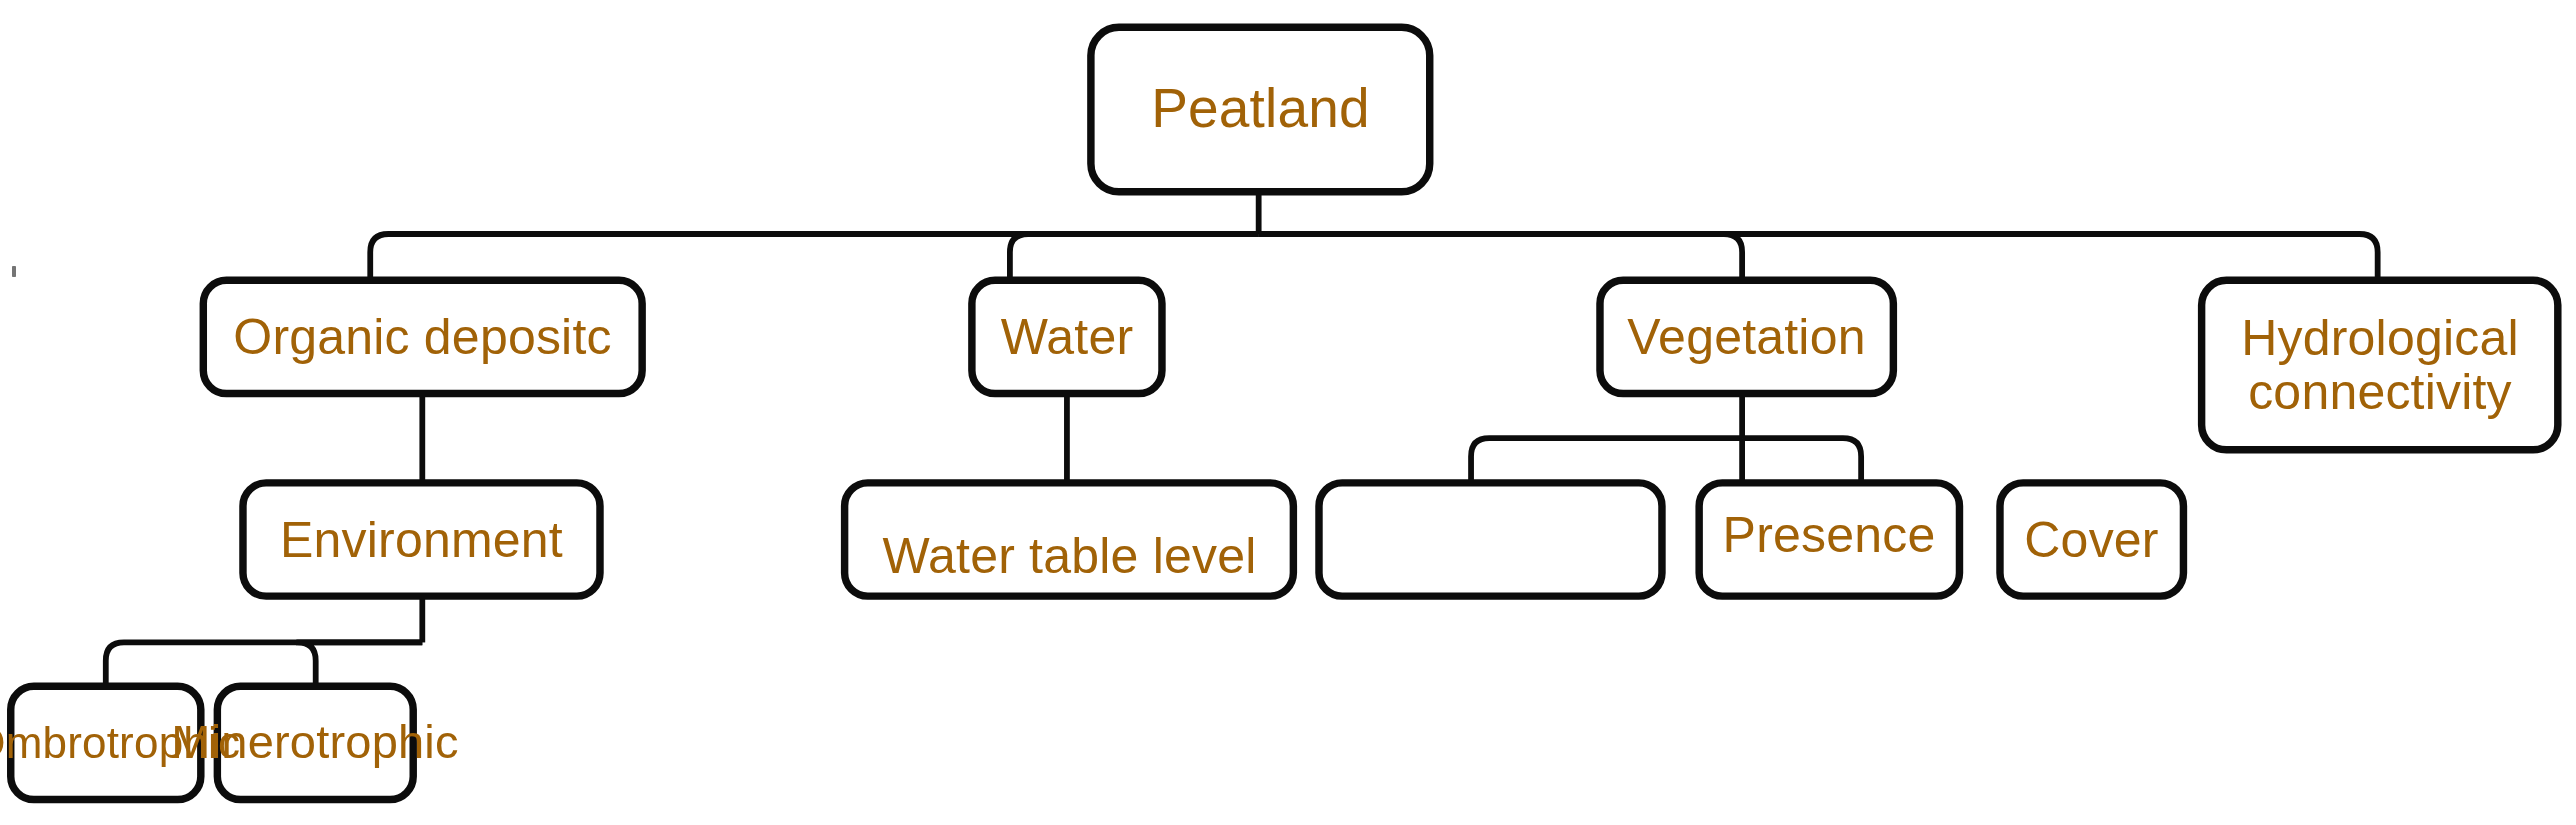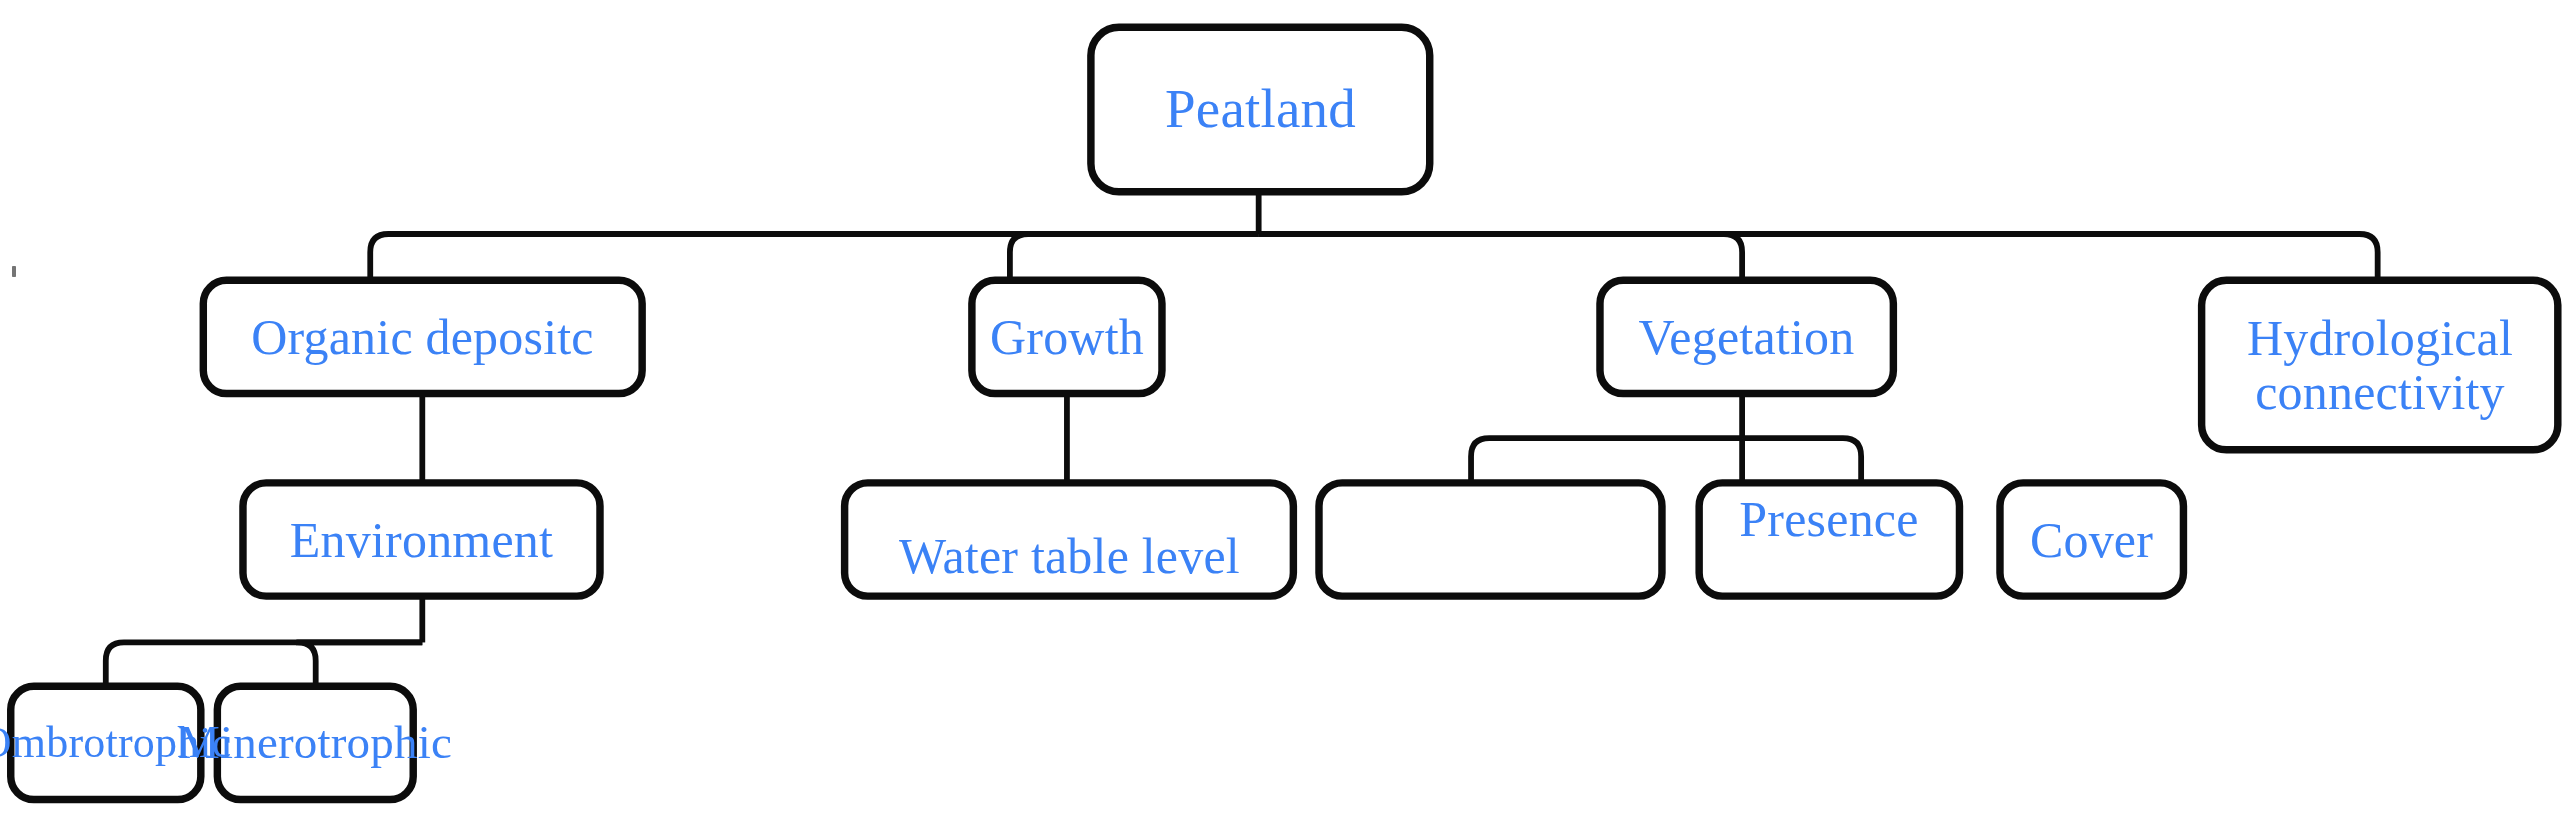--- a/index.html
+++ b/index.html
@@ -38,22 +38,22 @@
     stroke: #0c0c0c;
     stroke-width: 9;
   }
   .node-label {
     position: absolute;
     display: flex;
     flex-direction: column;
     align-items: center;
     justify-content: center;
     text-align: center;
-    color: #3b82f6;
-    font-family: Liberation Serif, serif;
+    color: #a16207;
+    font-family: Liberation Sans, sans-serif;
     font-size: 50px;
     line-height: 1.08;
     letter-spacing: 0.2px;
     white-space: pre-line;
     pointer-events: auto;
     user-select: none;
   }
   .node-label.root {
     font-size: 55px;
   }
@@ -106,33 +106,33 @@
     <rect class="node-box" x="2056" y="584" width="315" height="137" rx="28" ry="28"></rect>
     <rect class="node-box" x="2420" y="584" width="222" height="137" rx="28" ry="28"></rect>
     <rect class="node-box" x="13" y="830" width="230" height="137" rx="28" ry="28"></rect>
     <rect class="node-box" x="263" y="830" width="237" height="137" rx="28" ry="28"></rect>
   </svg>
 
   <div class="node-label root" style="left:1091px; top:27px; width:339px; height:164px;">Peatland</div>
 
   <div class="node-label" style="left:203px; top:280px; width:439px; height:113px;">Organic depositc</div>
 
-  <div class="node-label" style="left:972px; top:280px; width:190px; height:113px;">Growth</div>
+  <div class="node-label" style="left:972px; top:280px; width:190px; height:113px;">Water</div>
 
   <div class="node-label" style="left:2202px; top:280px; width:356px; height:169px;">Hydrological
 connectivity</div>
 
   <div class="node-label" style="left:1600px; top:280px; width:293px; height:113px;">Vegetation</div>
 
   <div class="node-label" style="left:243px; top:483px; width:357px; height:113px;">Environment</div>
 
   <div class="node-label" style="left:845px; top:499px; width:449px; height:113px;">Water table level</div>
 
 
-  <div class="node-label" style="left:1699px; top:462px; width:260px; height:113px;text-align:right;">Presence</div>
+  <div class="node-label" style="left:1699px; top:478px; width:260px; height:113px;text-align:right;">Presence</div>
 
   <div class="node-label" style="left:2000px; top:483px; width:183px; height:113px;text-align:center;">Cover</div>
 
   <div class="node-label" style="left:10.7px; top:686px; width:190px; height:113px; font-size:44px;">Ombrotrophic</div>
 
   <div class="node-label" style="left:217px; top:686px; width:196px; height:113px; font-size:47px;">Minerotrophic</div>
 
   <div class="speck" style="left:11.6px; top:266px;"></div>
 
 </div>

